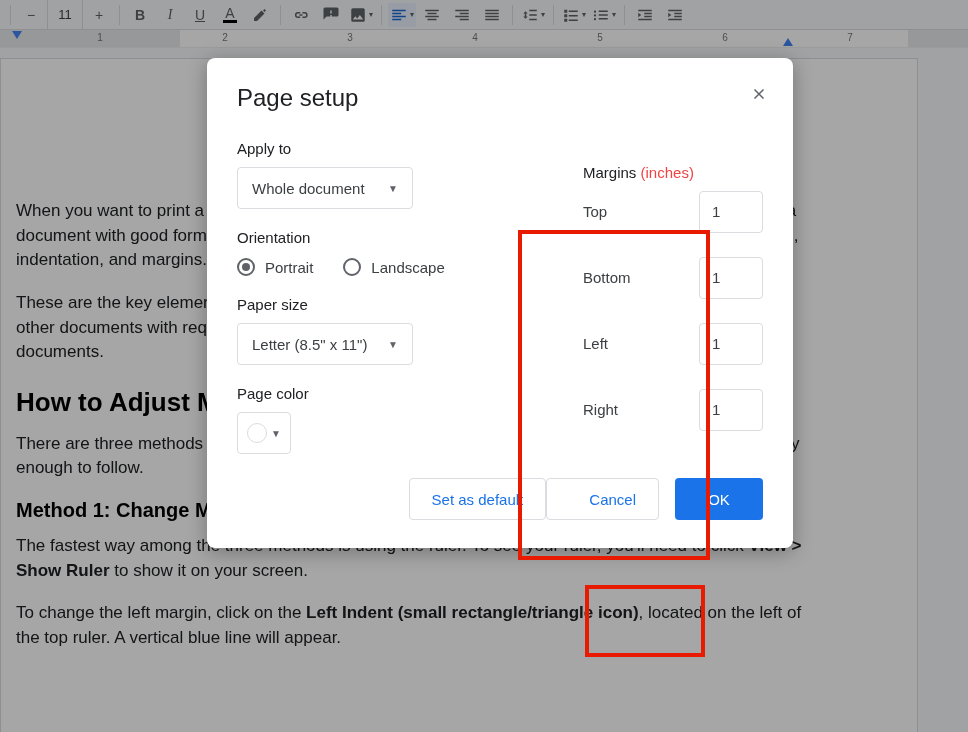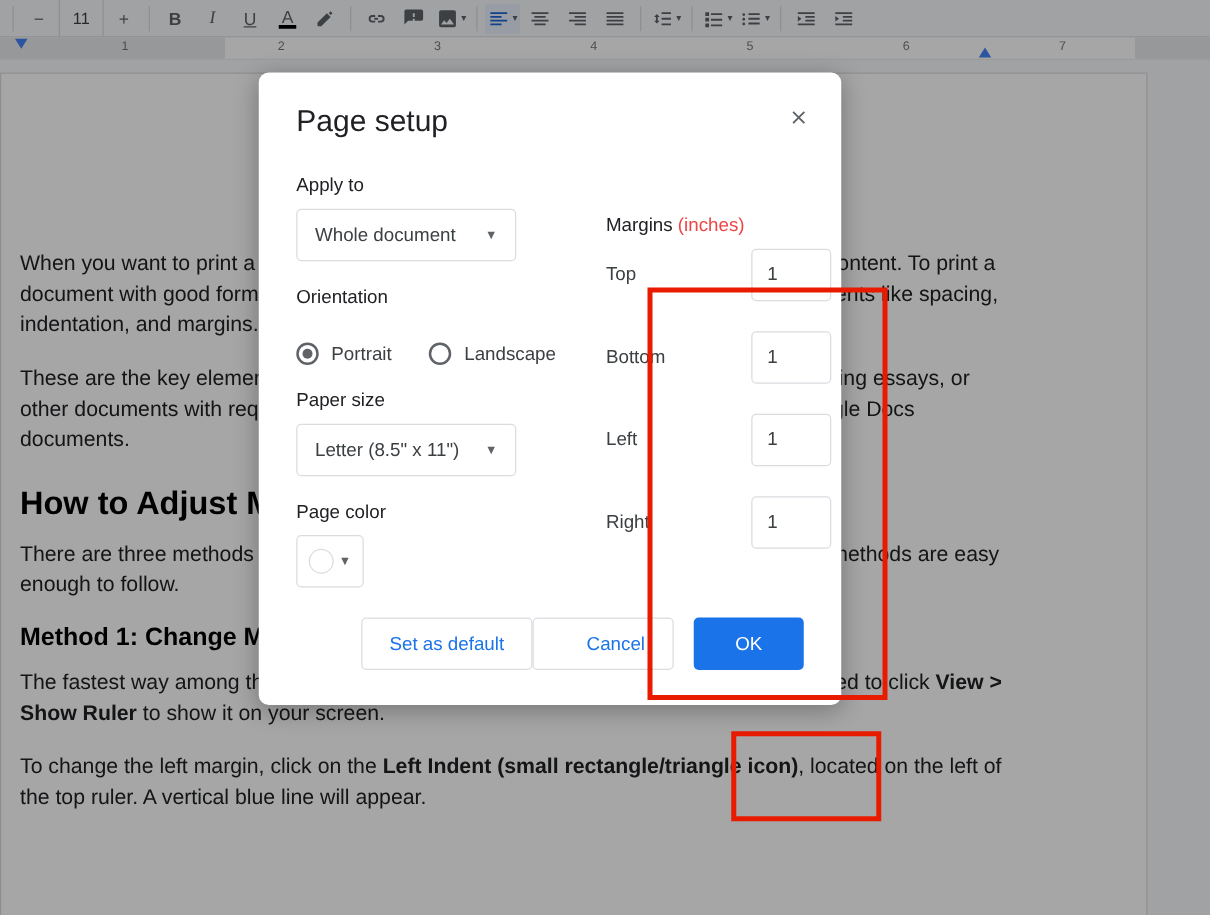--- a/index.html
+++ b/index.html
@@ -96,21 +96,21 @@
   
   .overlay {
     position:absolute; inset:0;
     background:rgba(0,0,0,0.35);
   }
 
   
   .dialog {
     position:absolute;
     top:58px; left:207px;
-    width:466px;
+    width:586px;
     background:#fff;
     border-radius:8px;
     box-shadow:0 4px 20px rgba(0,0,0,0.3);
     padding:26px 30px 28px 30px;
   }
   .dlg-title {
     font-size:24px; color:#202124; font-weight:400;
     font-family: "Google Sans", Arial, sans-serif;
   }
   .dlg-close {
@@ -137,21 +137,21 @@
     border:1px solid #dadce0; border-radius:4px;
     height:42px; padding:0 14px;
     display:flex; align-items:center; justify-content:space-between;
     font-size:15px; color:#3c4043;
     cursor:pointer;
     width:176px;
   }
   .select-box.wide { width:176px; }
   .select-caret { font-size:10px; color:#5f6368; }
 
-  .radio-row { display:flex; gap:30px; margin-top:28px; }
+  .radio-row { display:flex; gap:30px; margin-top:12px; }
   .radio-item { display:flex; align-items:center; gap:10px; font-size:15px; color:#3c4043; cursor:pointer; }
   .radio-outer {
     width:18px; height:18px; border-radius:50%;
     border:2px solid #5f6368; position:relative;
   }
   .radio-item.checked .radio-outer { border-color:#5f6368; }
   .radio-item.checked .radio-outer::after {
     content:""; position:absolute; top:3px; left:3px;
     width:8px; height:8px; border-radius:50%;
     background:#5f6368;

